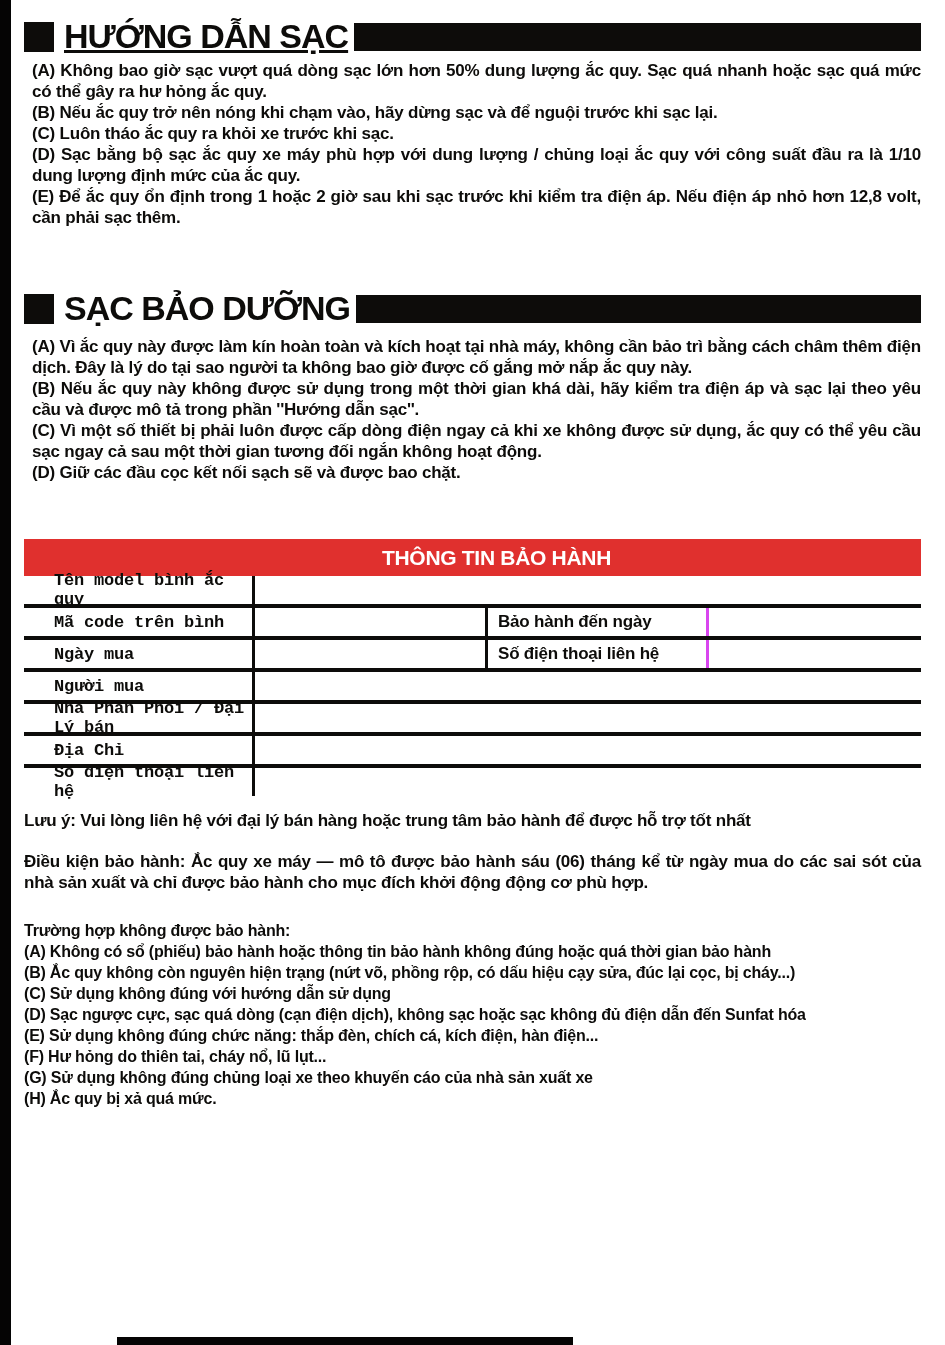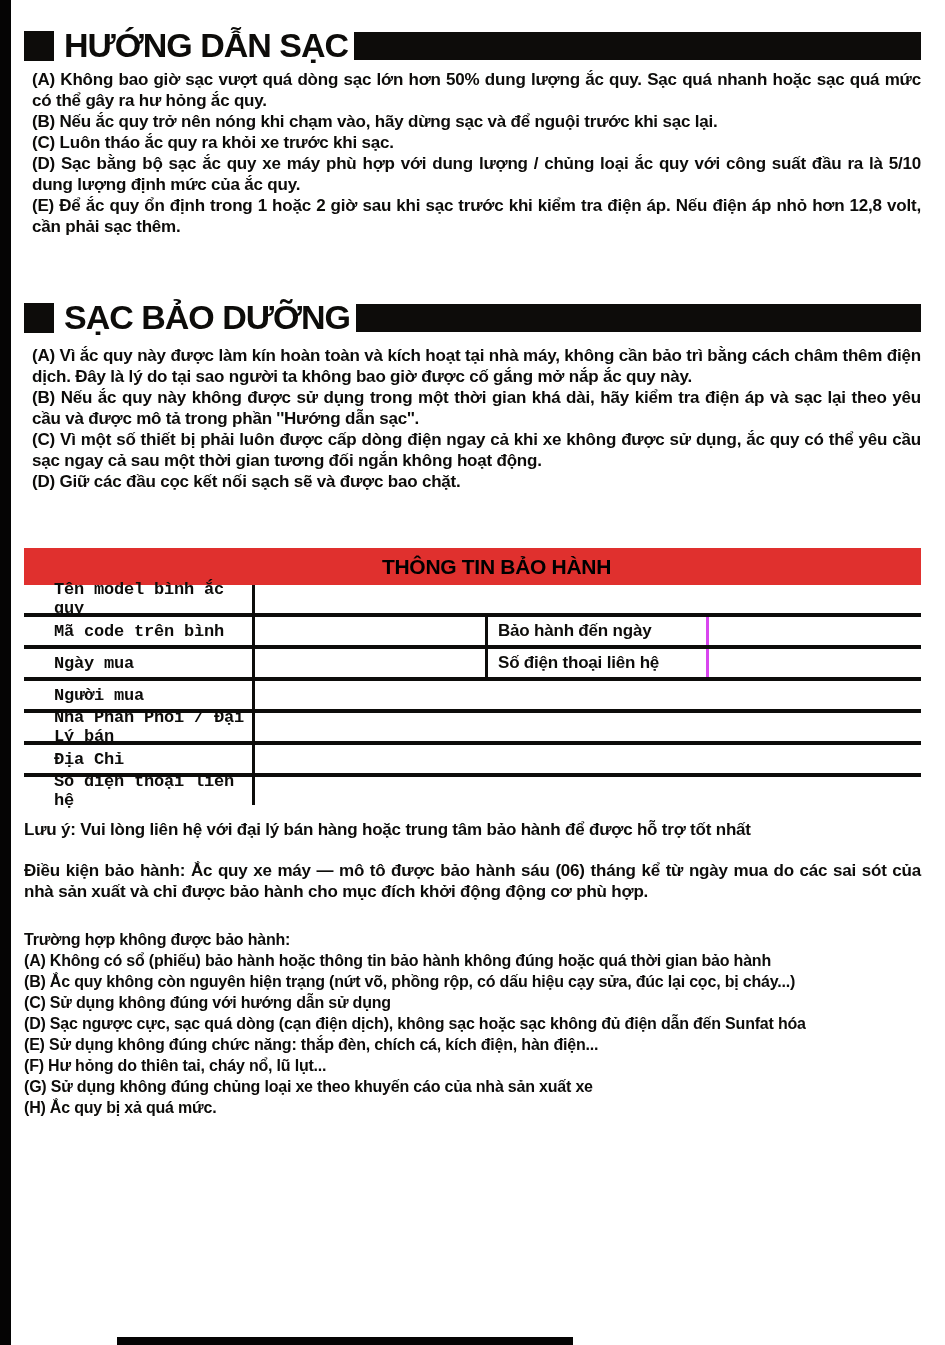--- a/index.html
+++ b/index.html
@@ -22,42 +22,42 @@
     background:#050404;
   }
   .content {
     position:absolute; left:24px; right:24px; top:0;
   }
   
   .section-header {
     display:flex; align-items:center;
     height:36px;
   }
-  .hdr1 { margin-top:28px; }
+  .hdr1 { margin-top:19px;text-decoration:underline; }
   .hdr2 { margin-top:63px; }
   .sq { width:30px; height:30px; background:#0d0c0a; flex:0 0 auto; }
   .section-title {
     font-size:34px; font-weight:bold; line-height:1;
     letter-spacing:-1px; white-space:nowrap;
     padding:0 6px 3px 10px;
   }
   .hbar { flex:1 1 auto; height:28px; background:#0d0c0a; }
   
   .paras { margin-top:5px;margin-left:8px; }
   .paras2 { margin-top:9px; }
   .para {
     font-size:17px; line-height:21px; font-weight:600;
     letter-spacing:-0.2px; text-align:justify;
   }
   
   .warranty { margin-top:56px; }
   .red-title {
     height:37px; background:#e0302e;
     display:flex; align-items:center; justify-content:center;
-    color:#000000; font-size:21px; font-weight:bold; letter-spacing:-0.3px;padding-left:48px;
+    color:#ffffff; font-size:21px; font-weight:bold; letter-spacing:-0.3px;padding-left:48px;
   }
   .trow {
     display:flex; align-items:stretch;
     height:28px;
     border-bottom:4px solid #0d0c0a;
   }
   .trow:last-child { border-bottom:none; }
   .cell {
     display:flex; align-items:center;
     height:100%;
@@ -84,21 +84,21 @@
     <div class="section-header hdr1">
       <div class="sq"></div>
       <div class="section-title">HƯỚNG DẪN SẠC</div>
       <div class="hbar"></div>
     </div>
 
     <div class="paras">
       <div class="para">(A) Không bao giờ sạc vượt quá dòng sạc lớn hơn 50% dung lượng ắc quy. Sạc quá nhanh hoặc sạc quá mức có thể gây ra hư hỏng ắc quy.</div>
       <div class="para">(B) Nếu ắc quy trở nên nóng khi chạm vào, hãy dừng sạc và để nguội trước khi sạc lại.</div>
       <div class="para">(C) Luôn tháo ắc quy ra khỏi xe trước khi sạc.</div>
-      <div class="para">(D) Sạc bằng bộ sạc ắc quy xe máy phù hợp với dung lượng / chủng loại ắc quy với công suất đầu ra là 5/10 dung lượng định mức của ắc quy.</div>
+      <div class="para">(D) Sạc bằng bộ sạc ắc quy xe máy phù hợp với dung lượng / chủng loại ắc quy với công suất đầu ra là 1/10 dung lượng định mức của ắc quy.</div>
       <div class="para">(E) Để ắc quy ổn định trong 1 hoặc 2 giờ sau khi sạc trước khi kiểm tra điện áp. Nếu điện áp nhỏ hơn 12,8 volt, cần phải sạc thêm.</div>
     </div>
 
     <div class="section-header hdr2">
       <div class="sq"></div>
       <div class="section-title">SẠC BẢO DƯỠNG</div>
       <div class="hbar"></div>
     </div>
 
     <div class="paras paras2">

